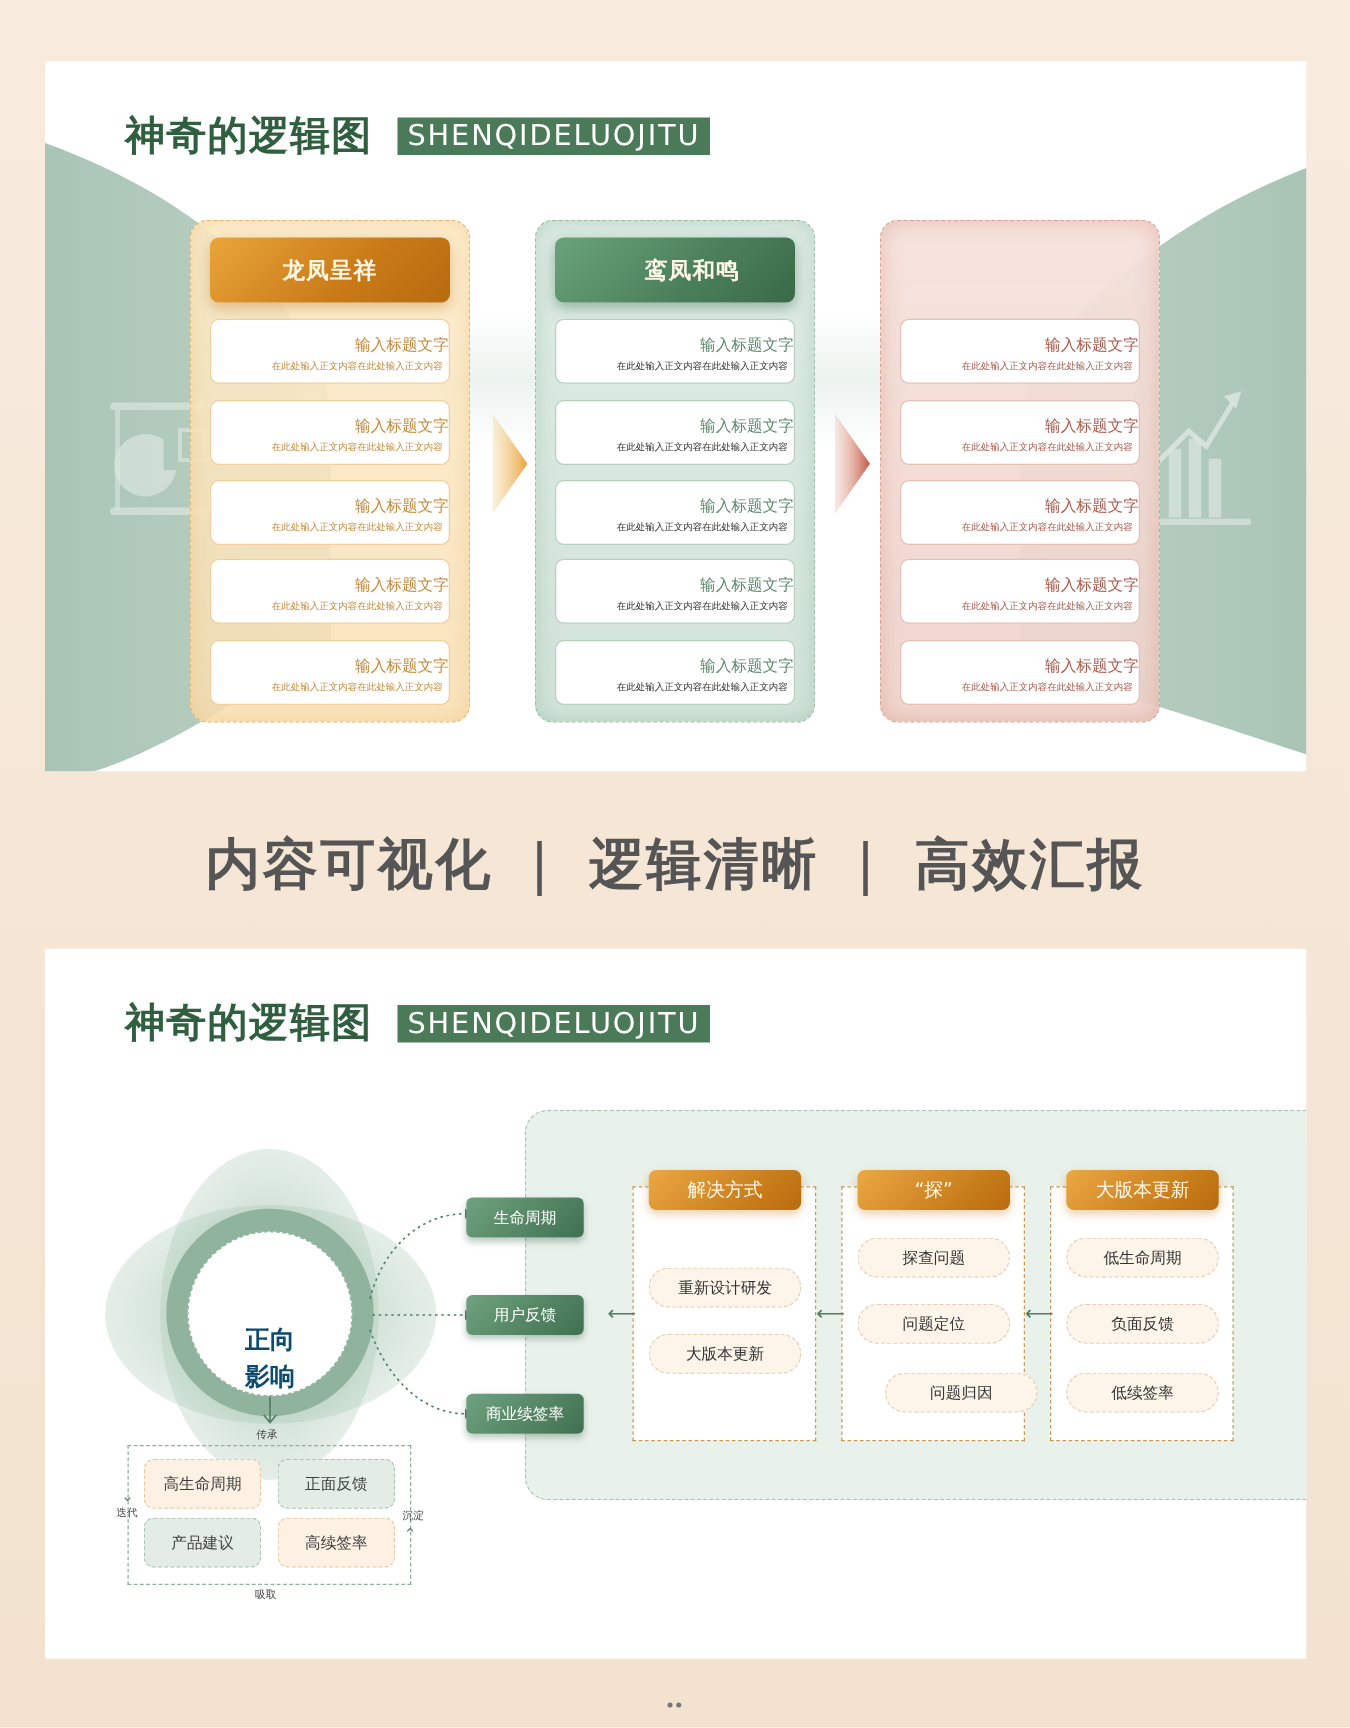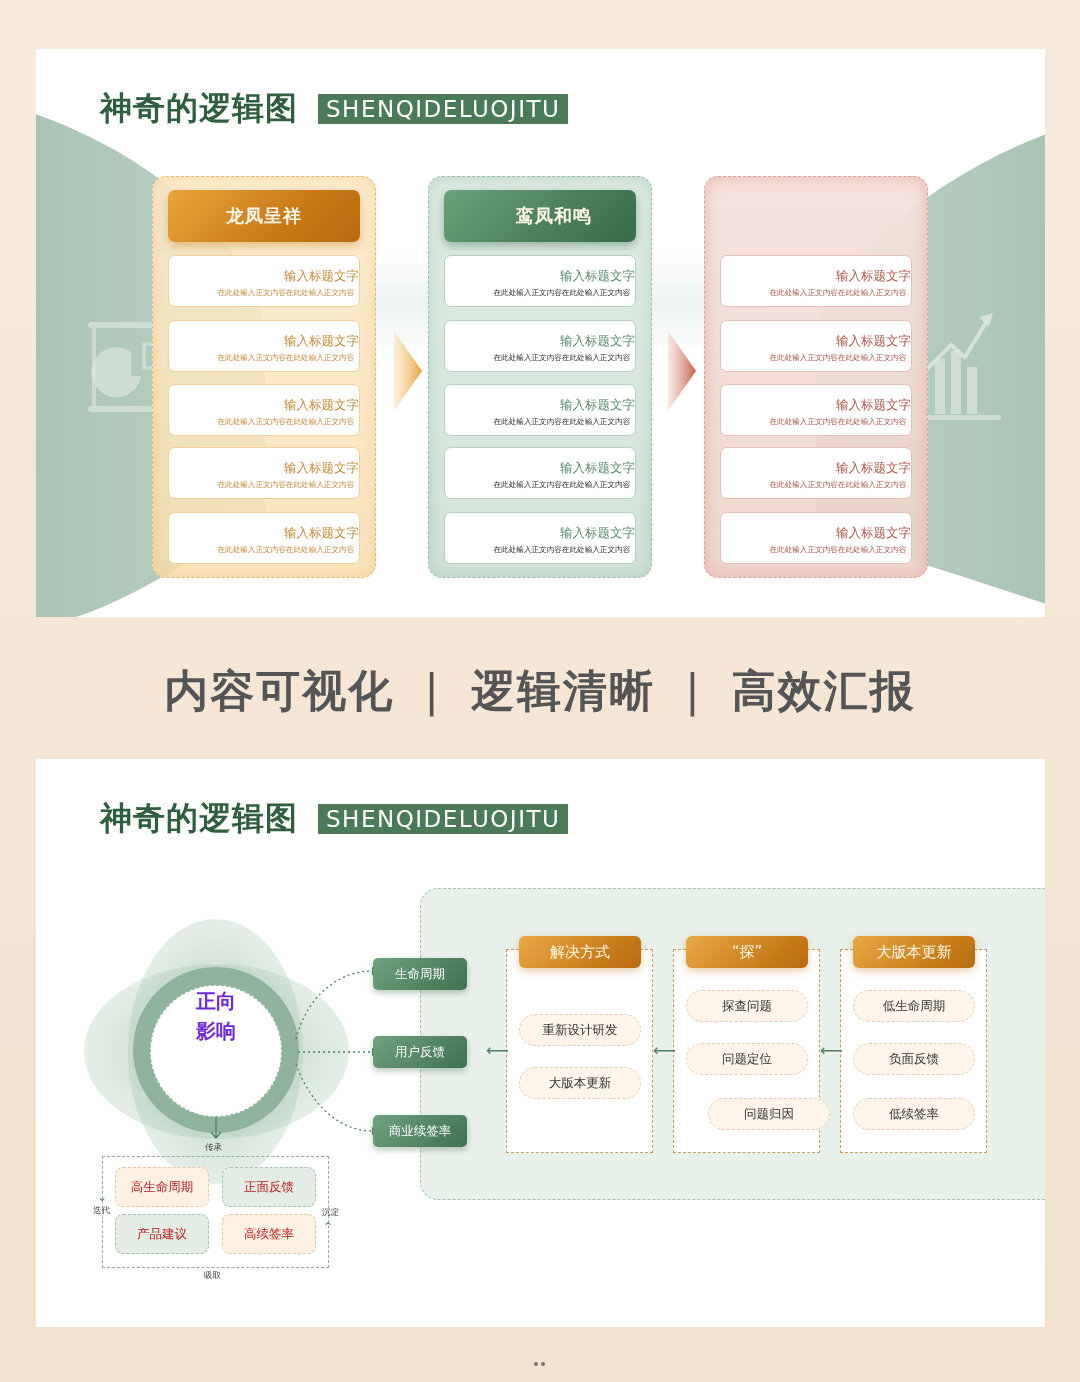--- a/index.html
+++ b/index.html
@@ -94,22 +94,22 @@
     position: absolute; border-radius: 50%;
     background: radial-gradient(ellipse at center, rgba(125,165,140,0.55) 0%, rgba(160,195,172,0.35) 60%, rgba(200,220,208,0.15) 100%);
   }
   .ring {
     position: absolute; left: 97px; top: 208px; width: 166px; height: 166px; border-radius: 50%;
     background: #8fb39d;
   }
   .core {
     position: absolute; left: 114px; top: 226px; width: 132px; height: 132px; border-radius: 50%;
     background: #fff; border: 1px dashed #9bbba7;
-    display: flex; flex-direction: column; align-items: center; justify-content: flex-start;
-    font-family: "DejaVu Serif", "Liberation Serif", serif; font-weight: bold; font-size: 20px; color: #6d28d9; line-height: 30px;
+    display: flex; flex-direction: column; align-items: center; justify-content: flex-end;
+    font-family: "DejaVu Serif", "Liberation Serif", serif; font-weight: bold; font-size: 20px; color: #0c4a6e; line-height: 30px;
   }
   .tag-green {
     position: absolute; left: 337px; width: 94px; height: 32px; border-radius: 5px;
     background: linear-gradient(135deg, #6fa27f, #3f7050); color: #fff; font-size: 12.5px;
     display: flex; align-items: center; justify-content: center; box-shadow: 0 3px 6px rgba(60,100,75,0.35);
   }
   .group-box {
     position: absolute; width: 147px; height: 204px; top: 190px;
     background: #fff; border: 1px dashed #c89a5a;
   }
@@ -122,21 +122,21 @@
     position: absolute; width: 122px; height: 32px; border-radius: 16px;
     background: #fdf4ea; border: 1px dashed #e7cfb2; color: #333; font-size: 12.5px;
     display: flex; align-items: center; justify-content: center;
   }
   .back-arrow { position: absolute; color: #4f7d60; font-size: 16px; line-height: 16px; }
   .loop-box {
     position: absolute; left: 66px; top: 397px; width: 227px; height: 112px; border: 1px dashed #8faf9b;
   }
   .loop-cell {
     position: absolute; width: 94px; height: 40px; border-radius: 8px; border: 1px dashed;
-    display: flex; align-items: center; justify-content: center; font-size: 12.5px; color: #b91c1c;
+    display: flex; align-items: center; justify-content: center; font-size: 12.5px; color: #404040;
   }
   .lc-peach { background: #fdf1e4; border-color: #e7c7a2; }
   .lc-green { background: #e3ede6; border-color: #a9c2b2; }
   .tiny { position: absolute; font-size: 8.5px; color: #444; }
 
   .pager { position: absolute; top: 1362px; left: 534px; display: flex; gap: 3px; }
   .pager span { width: 4px; height: 4px; border-radius: 50%; background: #777; display: block; }
 </style>
 </head>
 <body>

